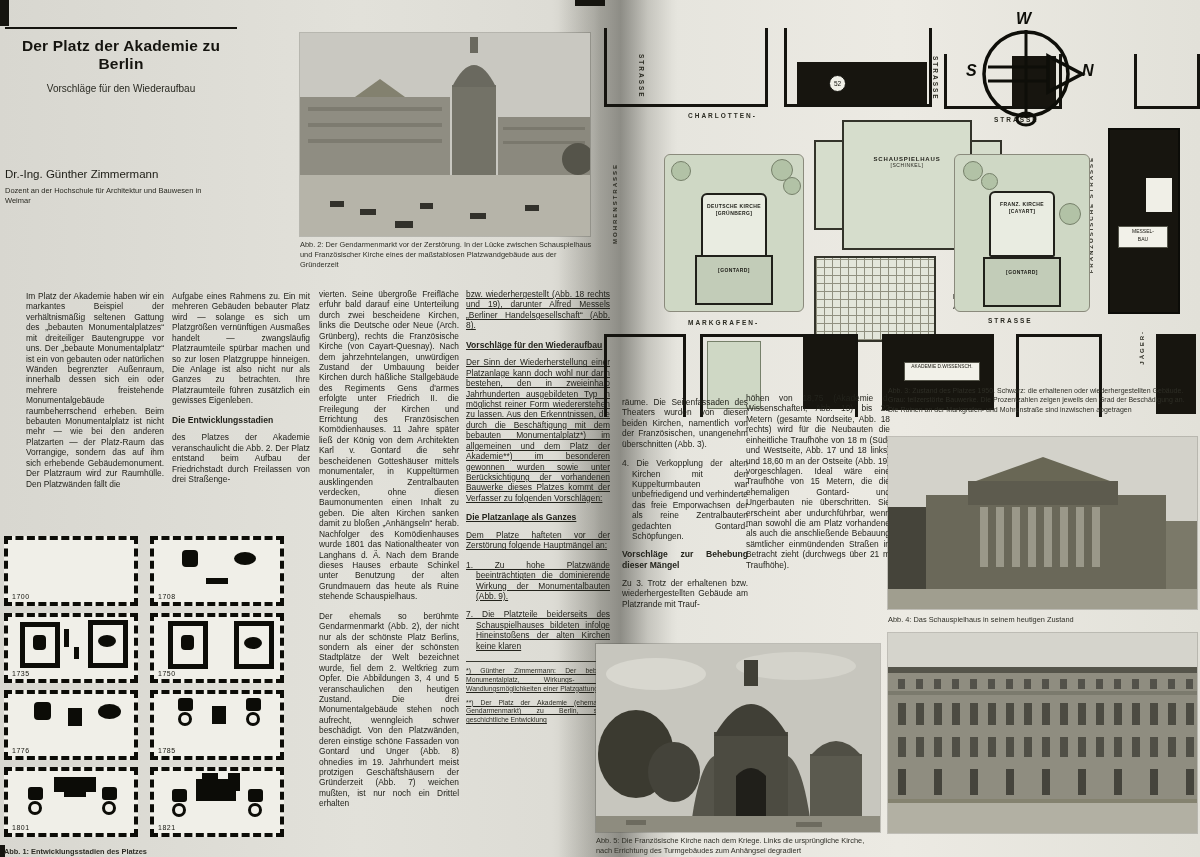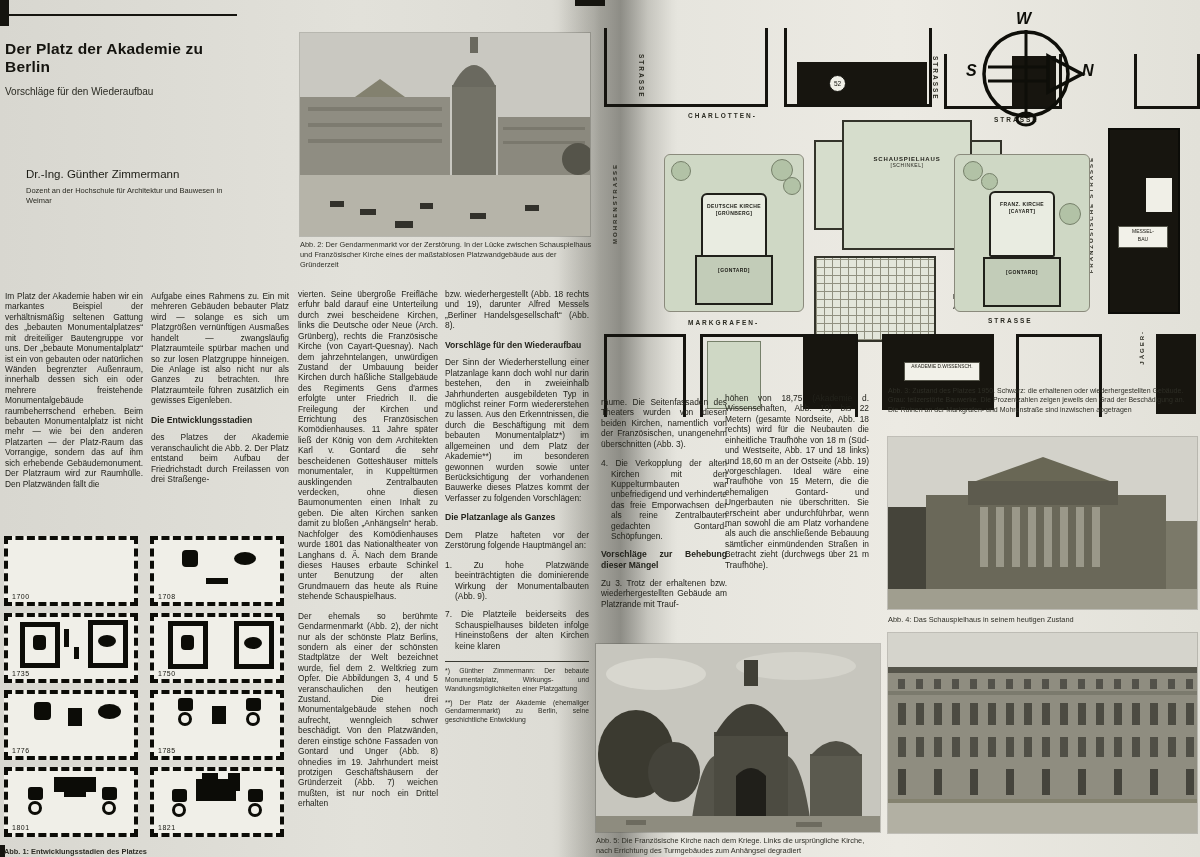--- a/index.html
+++ b/index.html
@@ -2,27 +2,27 @@
 <html><head>
 <meta charset="utf-8">
 <style>
   html,body{margin:0;padding:0;}
   body{width:1200px;height:857px;background:#9d9c95;font-family:"Liberation Sans",sans-serif;}
   .spread{position:relative;width:1200px;height:857px;overflow:hidden;
     background:linear-gradient(90deg,#d8d7d0 0%,#e2e1da 30%,#dddcd5 46%,#c2c1b9 50%,#e6e5de 56%,#eceae3 75%,#e2e1d9 100%);}
   .gutter{position:absolute;left:558px;top:0;width:120px;height:857px;pointer-events:none;
     background:linear-gradient(90deg,rgba(20,20,15,0) 0%,rgba(20,20,15,.14) 30%,rgba(20,20,15,.34) 52%,rgba(20,20,15,.10) 75%,rgba(20,20,15,0) 100%);}
   .corner-art{position:absolute;background:#15140f;}
-  .titleblock{position:absolute;left:5px;top:14px;width:232px;border-top:2px solid #15140f;padding-top:24px;color:#15140f;}
+  .titleblock{position:absolute;left:5px;top:27px;width:232px;border-top:2px solid #15140f;padding-top:8px;color:#15140f;text-align:center;}
   .title{font-size:15.5px;font-weight:bold;letter-spacing:.2px;color:#15140f;}
   .subtitle{font-size:10px;margin-top:10px;color:#2a2a22;}
-  .author{position:absolute;left:5px;top:168px;width:240px;color:#1c1c15;margin-left:21px;}
+  .author{position:absolute;left:5px;top:168px;width:240px;color:#1c1c15;}
   .author .nm{font-size:11.5px;}
   .author .af{font-size:7.5px;margin-top:6px;line-height:1.35;width:220px;color:#2a2a22;}
-  .bodytext{position:absolute;font-size:8.4px;line-height:1.24;text-align:justify;color:#23231c;overflow:hidden;}
+  .bodytext{position:absolute;font-size:8.4px;line-height:1.24;text-align:justify;color:#23231c;overflow:hidden;margin-left:21px;}
   .bodytext p{margin:0 0 9px 0;}
   .bodytext h4{margin:4px 0 7px 0;font-size:8.6px;font-weight:bold;}
   .bodytext .li{margin:0 0 8px 10px;text-indent:-10px;}
   .fnblock{border-top:1px solid #3a3a32;margin-top:10px;padding-top:5px;font-size:6.8px;line-height:1.3;color:#2c2c24;}
   .fnblock p{margin:0 0 5px 0;}
   .caption{position:absolute;font-size:7.4px;line-height:1.35;color:#2e2e26;}
   
   .photo{position:absolute;overflow:hidden;box-shadow:0 0 0 1px rgba(60,60,50,.25);}
   
   .diagram{position:absolute;left:4px;top:536px;width:288px;height:308px;}
@@ -111,21 +111,21 @@
   </div>
   <div class="bodytext" style="left:151px;top:291px;width:138px;height:240px;">
     <p>Aufgabe eines Rahmens zu. Ein mit mehreren Gebäuden bebauter Platz wird — solange es sich um Platzgrößen vernünftigen Ausmaßes handelt — zwangsläufig Platzraumteile spürbar machen und so zur losen Platzgruppe hinneigen. Die Anlage ist also nicht nur als Ganzes zu betrachten. Ihre Platzraumteile führen zusätzlich ein gewisses Eigenleben.</p>
     <h4>Die Entwicklungsstadien</h4>
     <p>des Platzes der Akademie veranschaulicht die Abb. 2. Der Platz entstand beim Aufbau der Friedrichstadt durch Freilassen von drei Straßenge-</p>
   </div>
   <div class="bodytext" style="left:298px;top:289px;width:140px;height:566px;">
     <p>vierten. Seine übergroße Freifläche erfuhr bald darauf eine Unterteilung durch zwei bescheidene Kirchen, links die Deutsche oder Neue (Arch. Grünberg), rechts die Französische Kirche (von Cayart-Quesnay). Nach dem jahrzehntelangen, unwürdigen Zustand der Umbauung beider Kirchen durch häßliche Stallgebäude des Regiments Gens d'armes erfolgte unter Friedrich II. die Freilegung der Kirchen und Errichtung des Französischen Komödienhauses. 11 Jahre später ließ der König von dem Architekten Karl v. Gontard die sehr bescheidenen Gotteshäuser mittels monumentaler, in Kuppeltürmen ausklingenden Zentralbauten verdecken, ohne diesen Baumonumenten einen Inhalt zu geben. Die alten Kirchen sanken damit zu bloßen „Anhängseln“ herab. Nachfolger des Komödienhauses wurde 1801 das Nationaltheater von Langhans d. Ä. Nach dem Brande dieses Hauses erbaute Schinkel unter Benutzung der alten Grundmauern das heute als Ruine stehende Schauspielhaus.</p>
     <p>Der ehemals so berühmte Gendarmenmarkt (Abb. 2), der nicht nur als der schönste Platz Berlins, sondern als einer der schönsten Stadtplätze der Welt bezeichnet wurde, fiel dem 2. Weltkrieg zum Opfer. Die Abbildungen 3, 4 und 5 veranschaulichen den heutigen Zustand. Die drei Monumentalgebäude stehen noch aufrecht, wenngleich schwer beschädigt. Von den Platzwänden, deren einstige schöne Fassaden von Gontard und Unger (Abb. 8) ohnedies im 19. Jahrhundert meist protzigen Geschäftshäusern der Gründerzeit (Abb. 7) weichen mußten, ist nur noch ein Drittel erhalten</p>
   </div>
-  <div class="bodytext" style="left:445px;top:289px;width:144px;height:566px;">
+  <div class="bodytext" style="left:445px;top:289px;width:144px;height:566px;text-decoration:underline;">
     <p>bzw. wiederhergestellt (Abb. 18 rechts und 19), darunter Alfred Messels „Berliner Handelsgesellschaft“ (Abb. 8).</p>
     <h4>Vorschläge für den Wiederaufbau</h4>
     <p>Der Sinn der Wiederherstellung einer Platzanlage kann doch wohl nur darin bestehen, den in zweieinhalb Jahrhunderten ausgebildeten Typ in möglichst reiner Form wiedererstehen zu lassen. Aus den Erkenntnissen, die durch die Beschäftigung mit dem bebauten Monumentalplatz*) im allgemeinen und dem Platz der Akademie**) im besonderen gewonnen wurden sowie unter Berücksichtigung der vorhandenen Bauwerke dieses Platzes kommt der Verfasser zu folgenden Vorschlägen:</p>
     <h4>Die Platzanlage als Ganzes</h4>
     <p>Dem Platze hafteten vor der Zerstörung folgende Hauptmängel an:</p>
     <div class="li">1. Zu hohe Platzwände beeinträchtigten die dominierende Wirkung der Monumentalbauten (Abb. 9).</div>
     <div class="li">7. Die Platzteile beiderseits des Schauspielhauses bildeten infolge Hineinstoßens der alten Kirchen keine klaren</div>
     <div class="fnblock">
       <p>*) Günther Zimmermann: Der bebaute Monumentalplatz, Wirkungs- und Wandlungsmöglichkeiten einer Platzgattung</p>
       <p>**) Der Platz der Akademie (ehemaliger Gendarmenmarkt) zu Berlin, seine geschichtliche Entwicklung</p>

